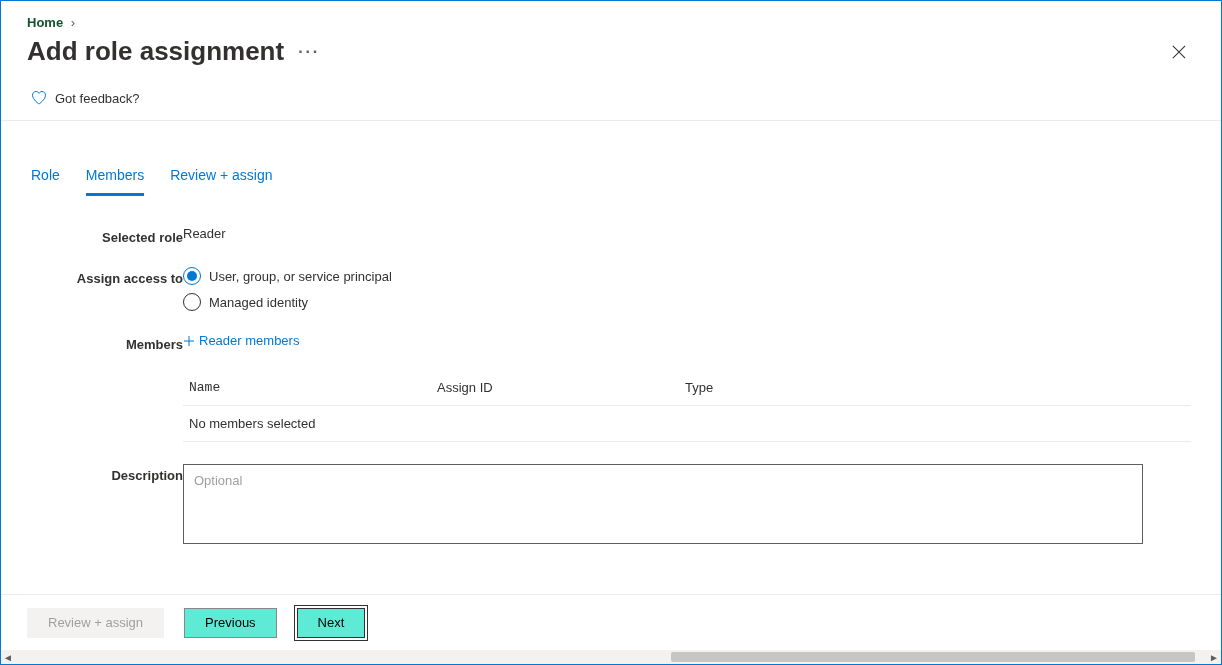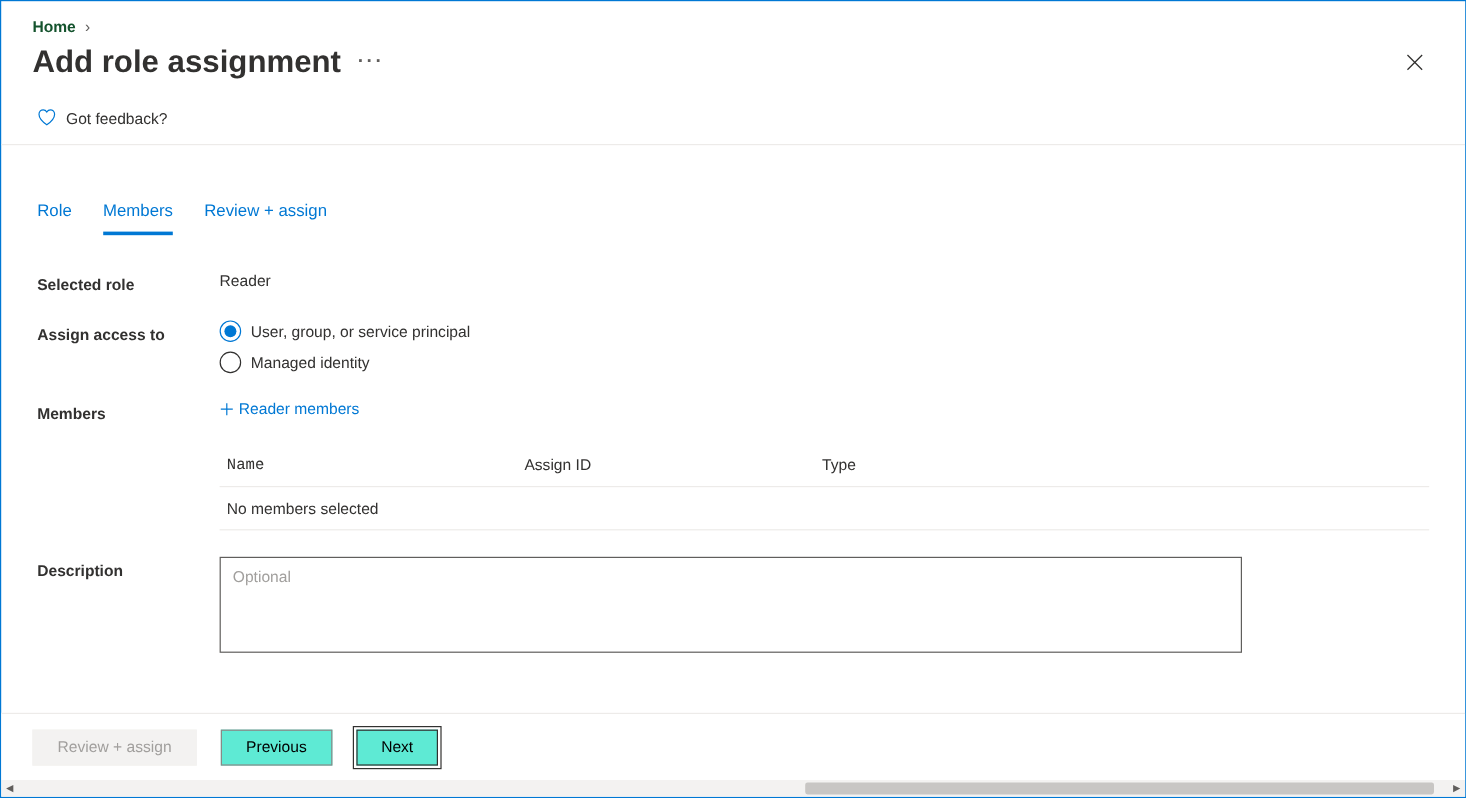--- a/index.html
+++ b/index.html
@@ -69,20 +69,21 @@
       display: flex;
       align-items: flex-start;
       margin-top: 22px;
     }
     .form-label {
       width: 152px;
       flex-shrink: 0;
       font-weight: 600;
       font-size: 13px;
       padding-top: 4px;
+      text-align: right;
     }
     .form-value { flex: 1; font-size: 13px; }
     .radio-group { display: flex; flex-direction: column; gap: 8px; }
     .radio-option { display: flex; align-items: center; gap: 8px; cursor: pointer; }
     .radio-circle {
       width: 18px; height: 18px; border-radius: 50%;
       border: 1px solid #323130;
       display: flex; align-items: center; justify-content: center;
       flex-shrink: 0;
     }
@@ -103,21 +104,21 @@
     }
     .col-name { flex: 0 0 248px; font-family: Liberation Mono, monospace; }
     .col-objid { flex: 0 0 248px; }
     .col-type { flex: 1; }
     .members-empty {
       padding: 10px 6px;
       border-bottom: 1px solid #edebe9;
       font-size: 13px;
     }
     .desc-textarea {
-      width: 852px; height: 80px;
+      width: 960px; height: 80px;
       border: 1px solid #605e5c;
       padding: 8px 10px;
       font-family: inherit; font-size: 13px;
       resize: none;
     }
     .desc-textarea::placeholder { color: #a19f9d; }
     .footer {
       position: absolute;
       left: 0; right: 0; bottom: 14px;
       height: 56px;

